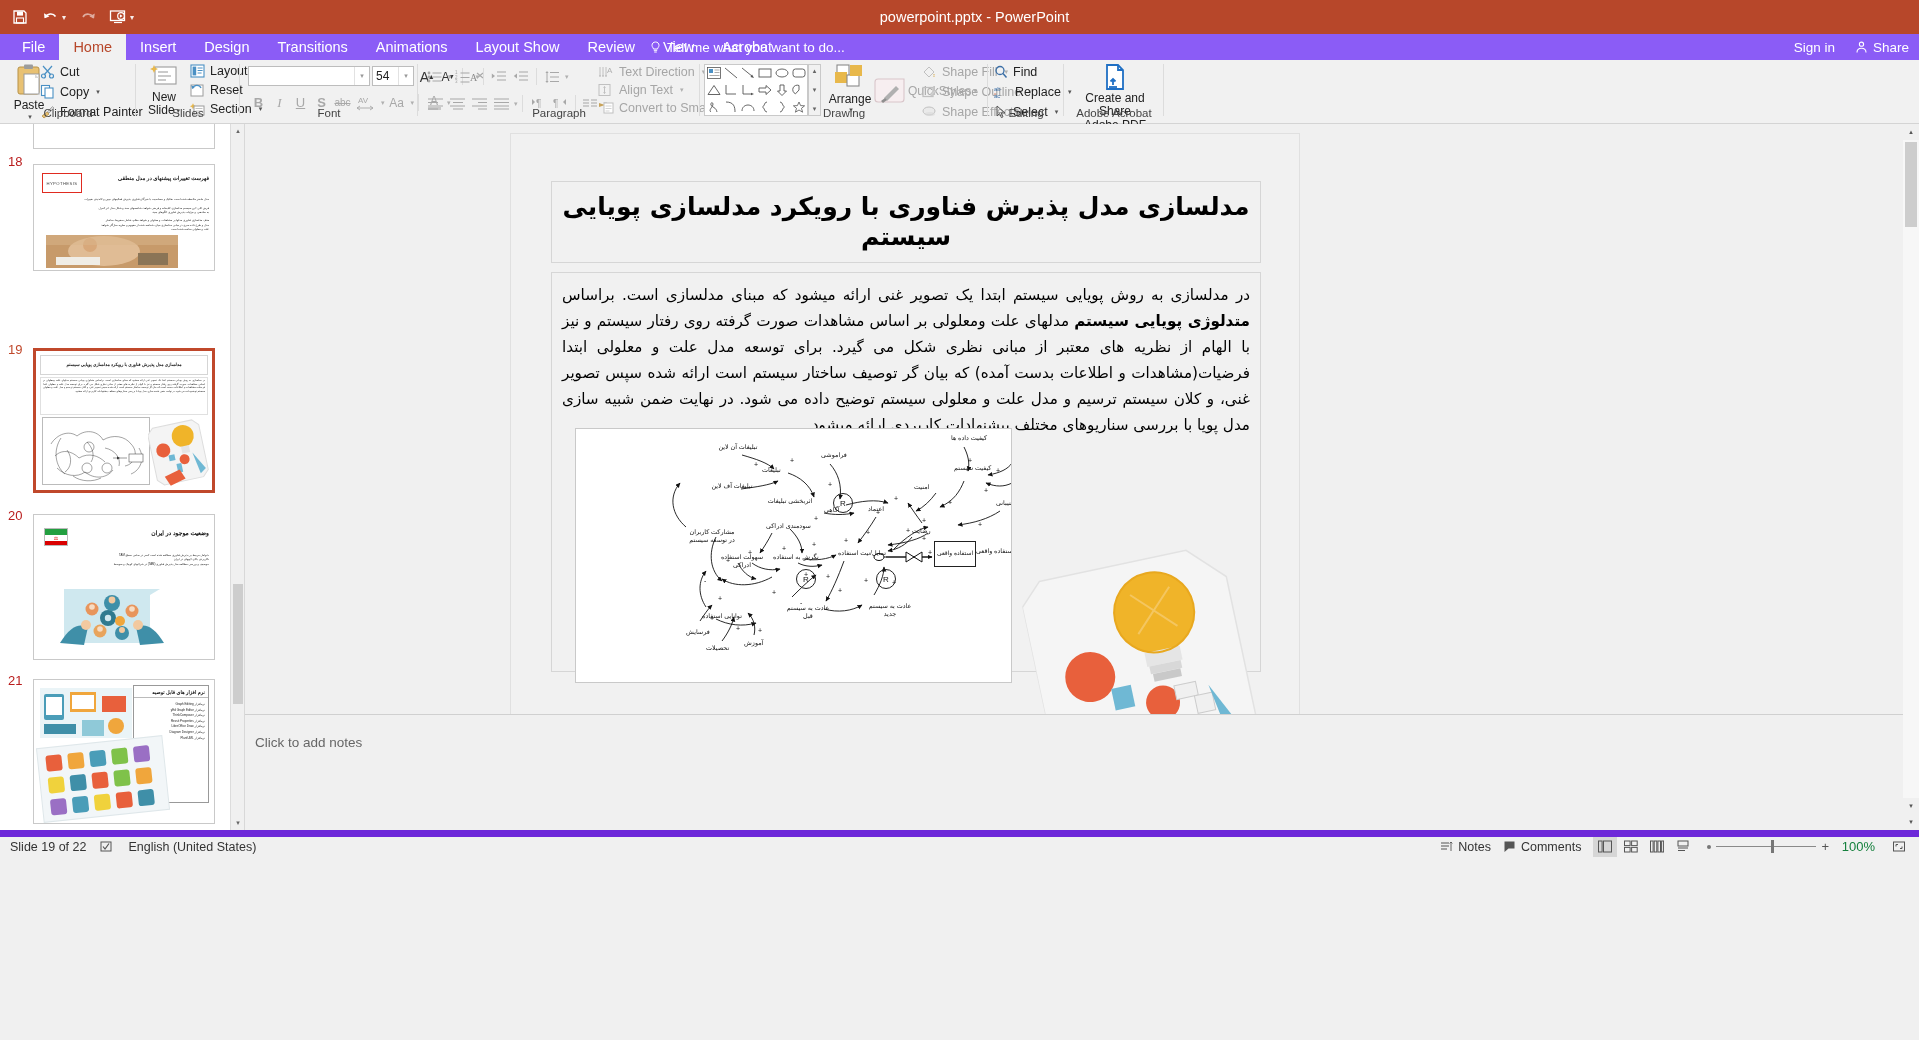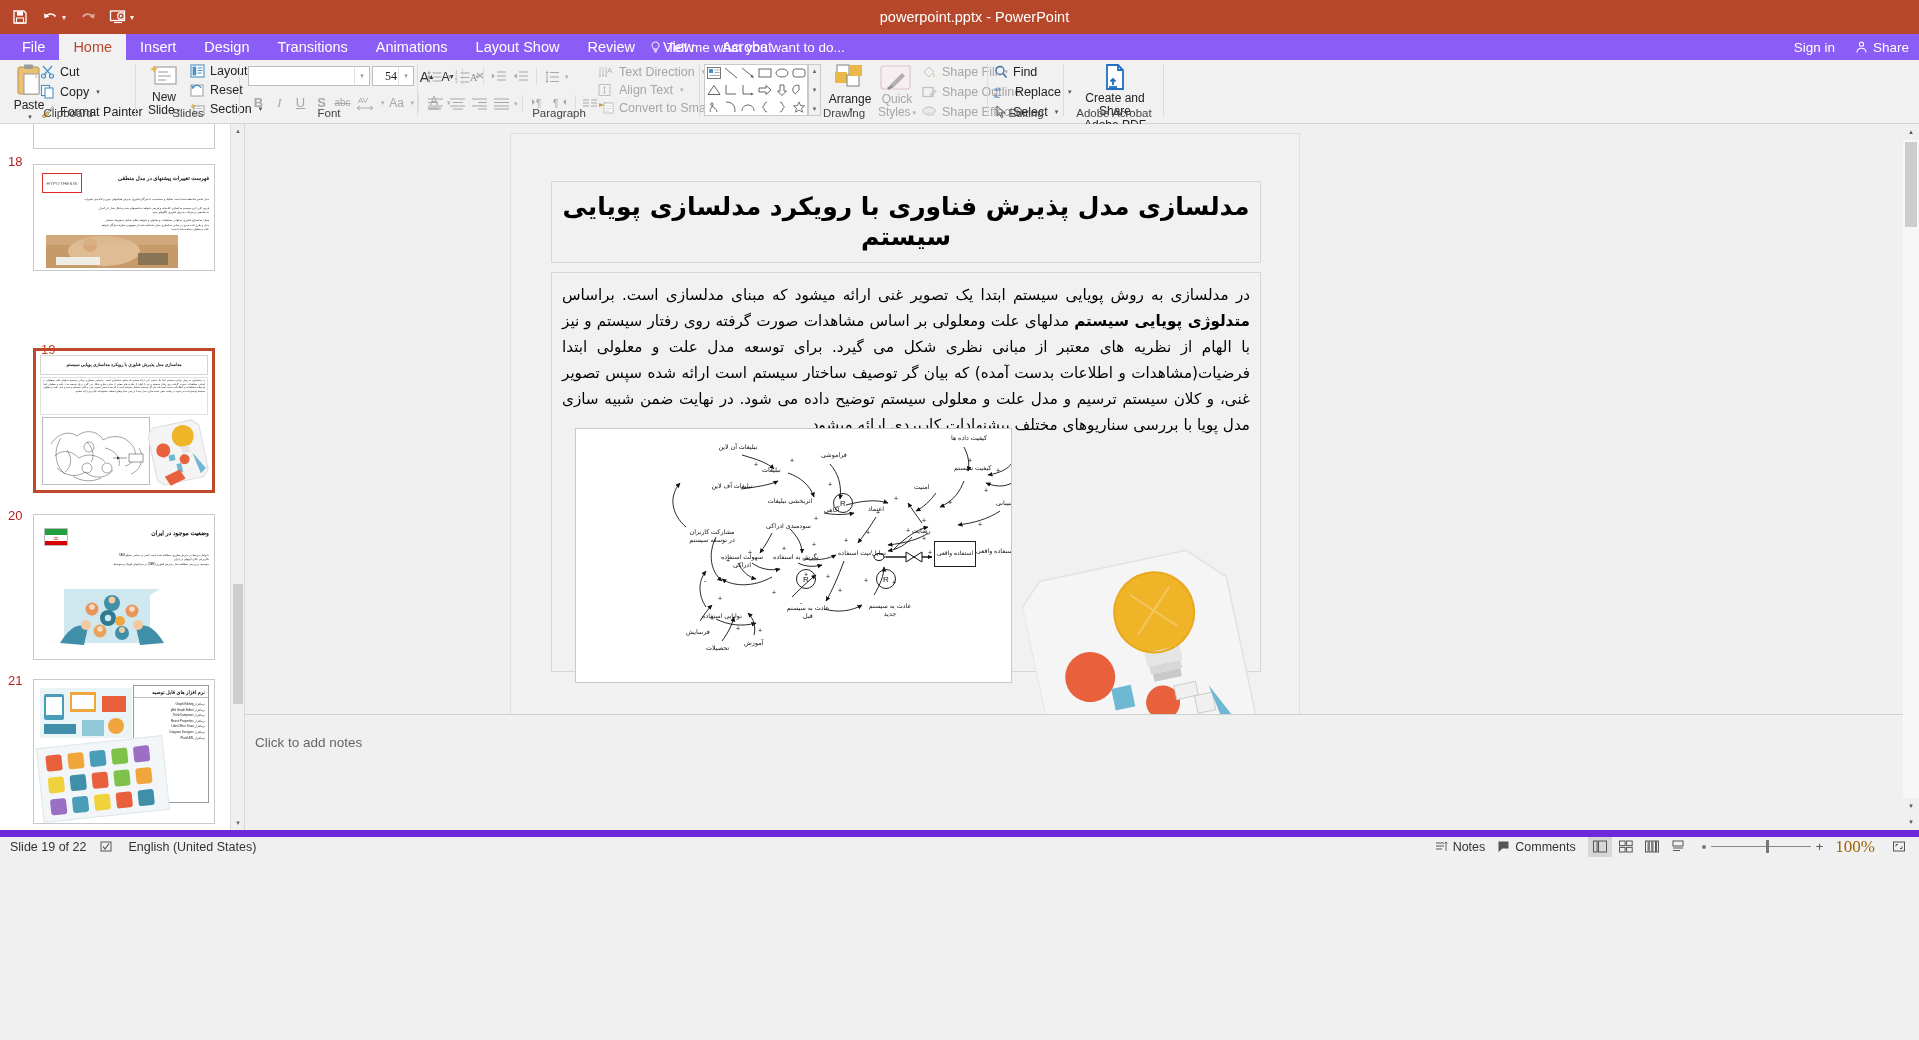--- a/index.html
+++ b/index.html
@@ -87,21 +87,21 @@
     display: flex; flex-direction: column; align-items: center; gap: 0px;
   }
   .newslide .lbl { font-size: 12px; color: #222; line-height: 13px; text-align: center; }
   .slides-stack { position: absolute; left: 54px; top: 4px; display: flex; flex-direction: column; gap: 5px; }
 
   
   .fontbox {
     position: absolute; top: 6px; height: 20px; background: #fff;
     border: 1px solid #bdbdbd; display: flex; align-items: center;
   }
-  .fontbox .txt { flex: 1; font-size: 12px; padding-left: 12px; color: #222; font-family: Liberation Serif, serif; }
+  .fontbox .txt { flex: 1; font-size: 12px; padding-left: 3px; color: #222; }
   .fontbox .dd {
     width: 15px; height: 100%; border-left: 1px solid #e2e2e2;
     display: flex; align-items: center; justify-content: center; font-size: 7px; color: #999;
   }
   .fontrow2 { position: absolute; top: 32px; display: flex; align-items: center; gap: 0px; }
   .fbtn {
     min-width: 21px; height: 21px; display: flex; align-items: center; justify-content: center;
     font-size: 13px; color: #a8a8a8;
   }
   .vsep { width: 1px; height: 17px; background: #dcdcdc; margin: 0 4px; }
@@ -127,21 +127,21 @@
     background: #f1f1f1; border: 1px solid #c9c9c9;
     display: flex; flex-direction: column; justify-content: space-between; align-items: center;
     font-size: 7px; color: #666;
   }
   .arrange-big {
     position: absolute; left: 126px; top: 3px; width: 48px; height: 56px;
     display: flex; flex-direction: column; align-items: center;
   }
   .quickstyles-big {
     position: absolute; left: 174px; top: 3px; width: 46px; height: 56px;
-    display: flex; flex-direction: column; align-items: center;
+    display: flex; flex-direction: row; align-items: center;
   }
   .big-lbl { font-size: 12px; color: #222; line-height: 13px; text-align: center; }
   .big-lbl.disabled { color: #a6a6a6; }
   .shape-props { position: absolute; left: 222px; top: 5px; display: flex; flex-direction: column; gap: 6px; }
 
   
   .edit-stack { position: absolute; left: 6px; top: 5px; display: flex; flex-direction: column; gap: 6px; }
 
   
   .acrobat-big {
@@ -275,21 +275,21 @@
     color: #555; font-size: 12px;
   }
   .viewbtn.active { background: #d6d6d6; }
   .zoomslider { display: flex; align-items: center; gap: 5px; }
   .zs-track { width: 100px; height: 1px; background: #8a8a8a; position: relative; }
   .zs-handle {
     position: absolute; left: 55px; top: -6px; width: 3px; height: 13px; background: #777;
   }
   .zs-dot { width: 4px; height: 4px; border-radius: 50%; background: #777; }
   .zs-plus { font-size: 13px; color: #555; }
-  .zs-val { font-size: 17px; color: #a16207; min-width: 34px; text-align: right; font-family: Liberation Serif, serif; }
+  .zs-val { font-size: 13px; color: #15803d; min-width: 34px; text-align: right; }
 
   svg { display: block; }
 </style>
 </head>
 <body>
 
 <div id="app">
 
   <div class="titlebar">
     <div class="win-title">powerpoint.pptx - PowerPoint</div>
@@ -954,21 +954,21 @@
               <circle cx="16" cy="32" r="7" fill="#e8603c"></circle>
               <circle cx="35" cy="45" r="5" fill="#e8603c"></circle>
               <rect x="20" y="38" width="6" height="6" fill="#6fb8d4"></rect>
               <rect x="26" y="48" width="5" height="9" fill="#6fb8d4"></rect>
               <path d="M12 58 l16 -4 4 10 -16 4z" fill="#e8603c"></path>
               <path d="M44 40 l10 18 -6 4z" fill="#6fb8d4"></path>
             </g>
           </svg>
         </div>
       </div>
-      <div class="thumbnum" style="top:-6px;left:-25px;color:#c0482b;margin-left:33px;">19</div>
+      <div class="thumbnum" style="top:-6px;left:-25px;color:#c0482b;">19</div>
     </div>
 
     <div class="thumb" style="top:390px;">
       <div class="card" style="height:146px;">
         <div style="position:absolute;left:10px;top:13px;width:24px;height:18px;overflow:hidden;border:0.5px solid #bbb;">
           <div style="height:6px;background:#239f40;"></div>
           <div style="height:6px;background:#fff;position:relative;display:flex;align-items:center;justify-content:center;">
             <span style="color:#da0000;font-size:5px;line-height:5px;">⚖</span>
           </div>
           <div style="height:6px;background:#da0000;"></div>

